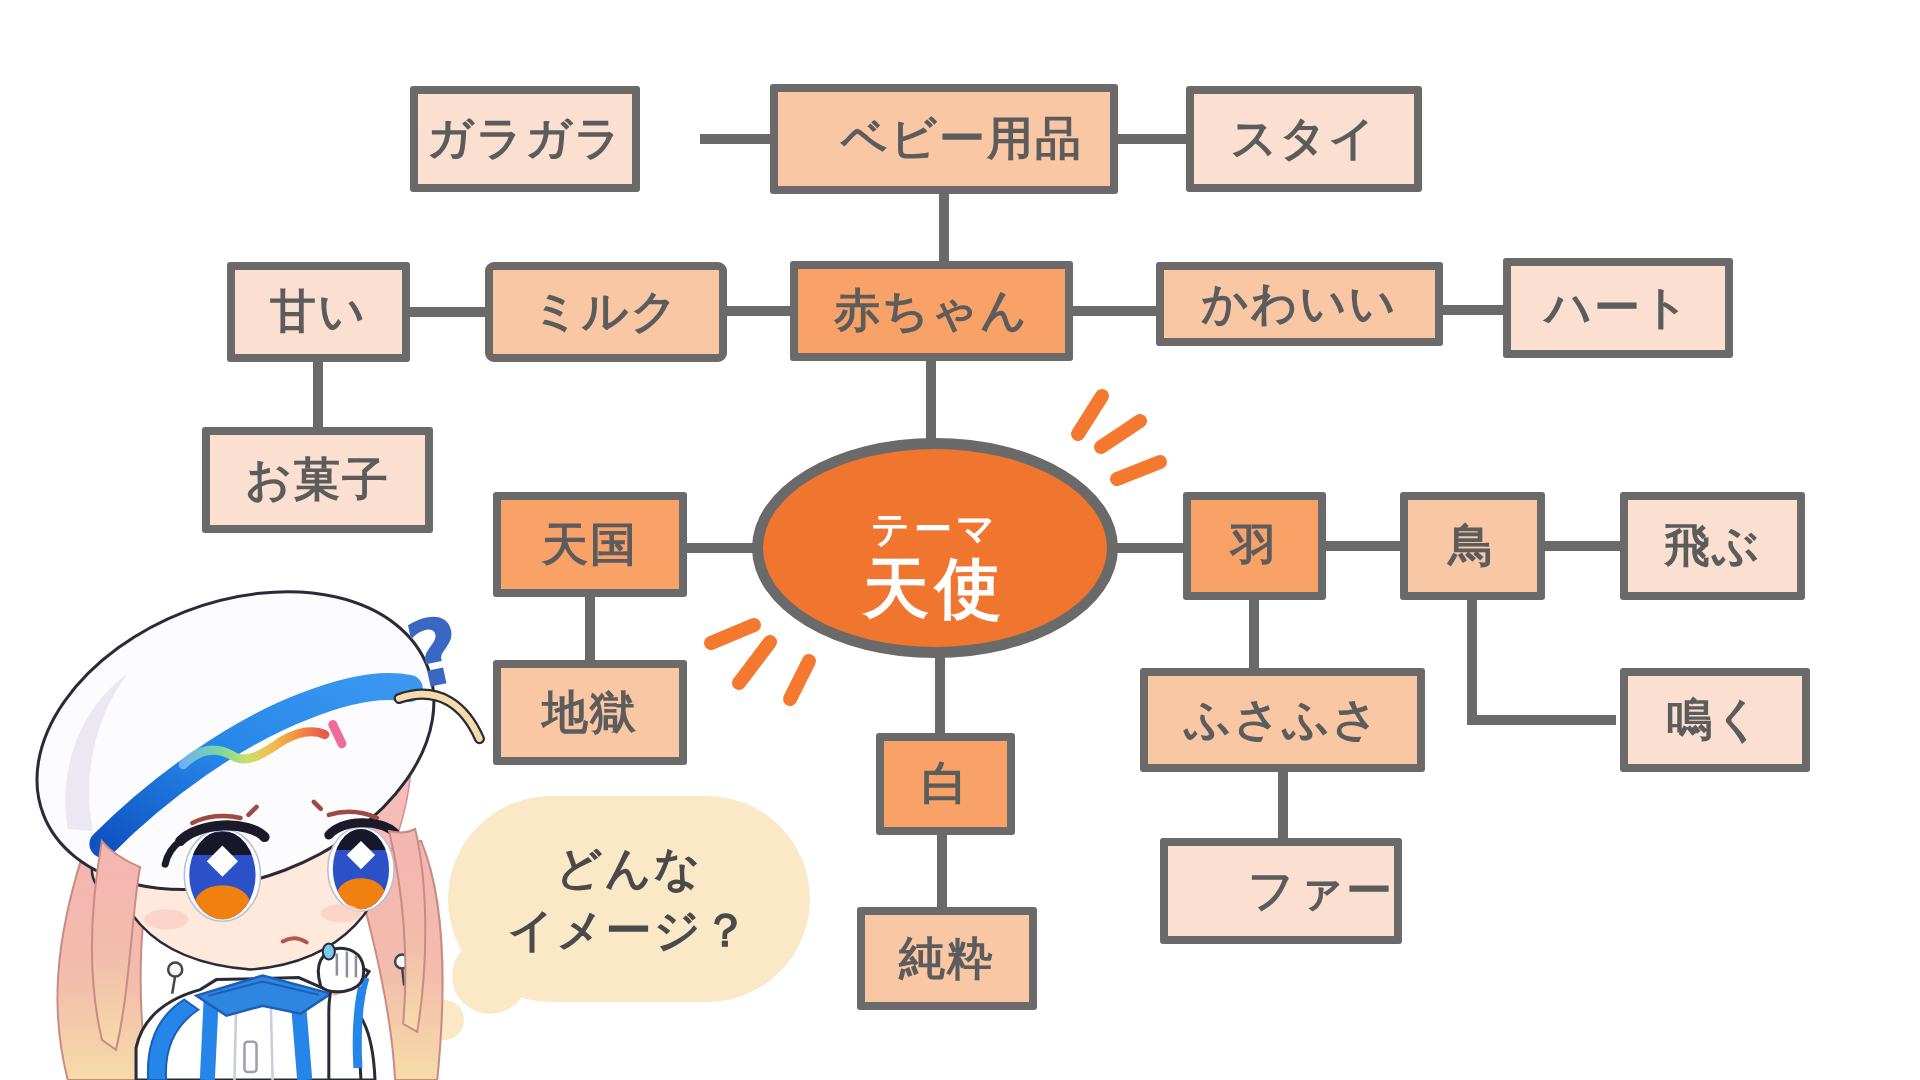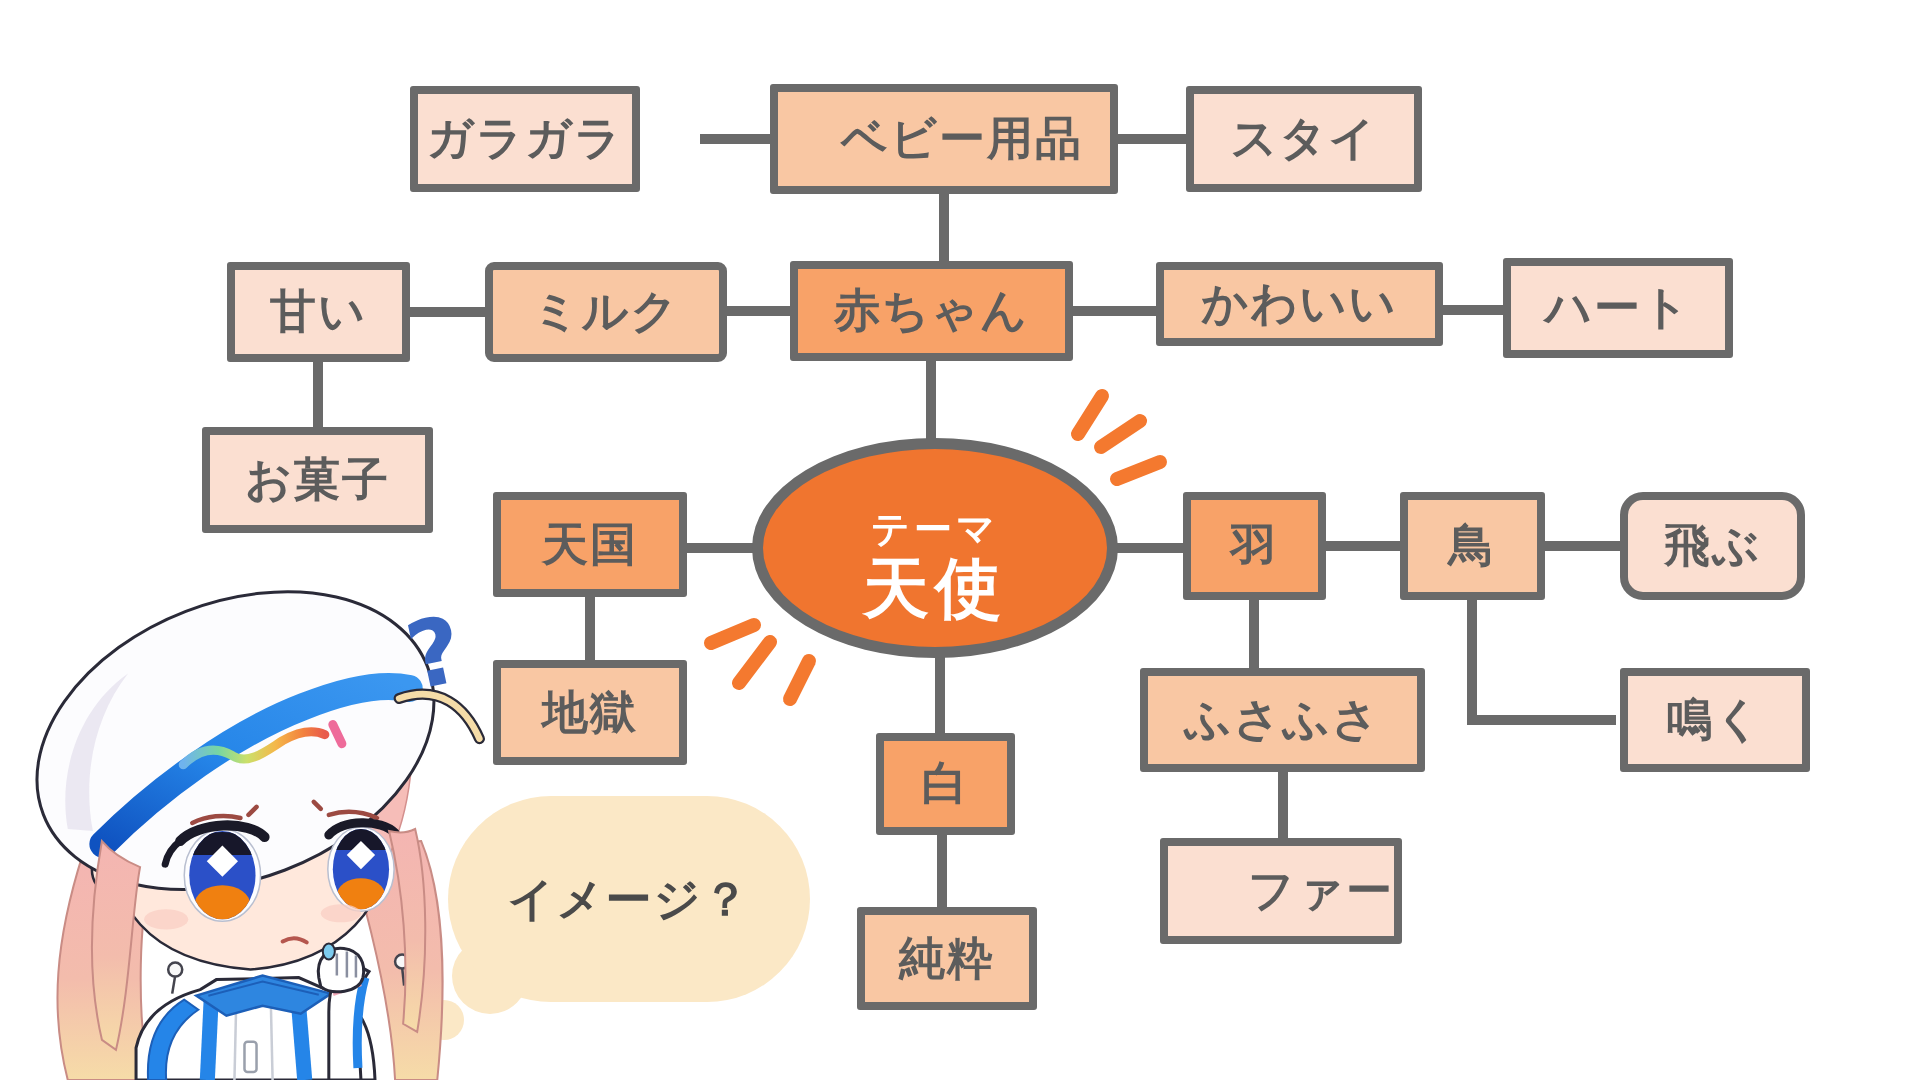--- a/index.html
+++ b/index.html
@@ -123,21 +123,21 @@
       </div>
       <div class="node lv2" style="left: 493px; top: 660px; width: 194px; height: 105px;">
         <span>地獄</span>
       </div>
       <div class="node lv1" style="left: 1183px; top: 492px; width: 143px; height: 108px;">
         <span>羽</span>
       </div>
       <div class="node lv2" style="left: 1400px; top: 492px; width: 145px; height: 108px;">
         <span>鳥</span>
       </div>
-      <div class="node lv3" style="left: 1620px; top: 492px; width: 185px; height: 108px; border-radius: 23px;">
+      <div class="node lv3" style="left: 1620px; top: 492px; width: 185px; height: 108px;">
         <span>飛ぶ</span>
       </div>
       <div class="node lv2" style="left: 1140px; top: 668px; width: 285px; height: 104px;">
         <span>ふさふさ</span>
       </div>
       <div class="node lv3" style="left: 1620px; top: 668px; width: 190px; height: 104px;">
         <span>鳴く</span>
       </div>
       <div class="node lv3" style="left: 1160px; top: 838px; width: 242px; height: 106px; justify-content: flex-end;">
         <span>ファー</span>
@@ -146,20 +146,21 @@
         <span>白</span>
       </div>
       <div class="node lv2" style="left: 857px; top: 907px; width: 180px; height: 103px;">
         <span>純粋</span>
       </div>
     </div>
 
   <div id="bubble-dot-2" class="bubble-dot"></div>
   <div id="bubble-dot-1" class="bubble-dot"></div>
   <div id="speech-bubble">
+    <div class="line">どんな</div>
     <div class="line">イメージ？</div>
   </div>
 
   <div id="question-mark">?</div>
 
   <svg id="mascot" width="505" height="502" viewBox="0 0 500 500">
     <defs>
       <linearGradient id="hairGrad" x1="0" y1="0" x2="0" y2="1">
         <stop offset="0" stop-color="#F4B5B2"></stop>
         <stop offset="0.55" stop-color="#F3BCAC"></stop>

